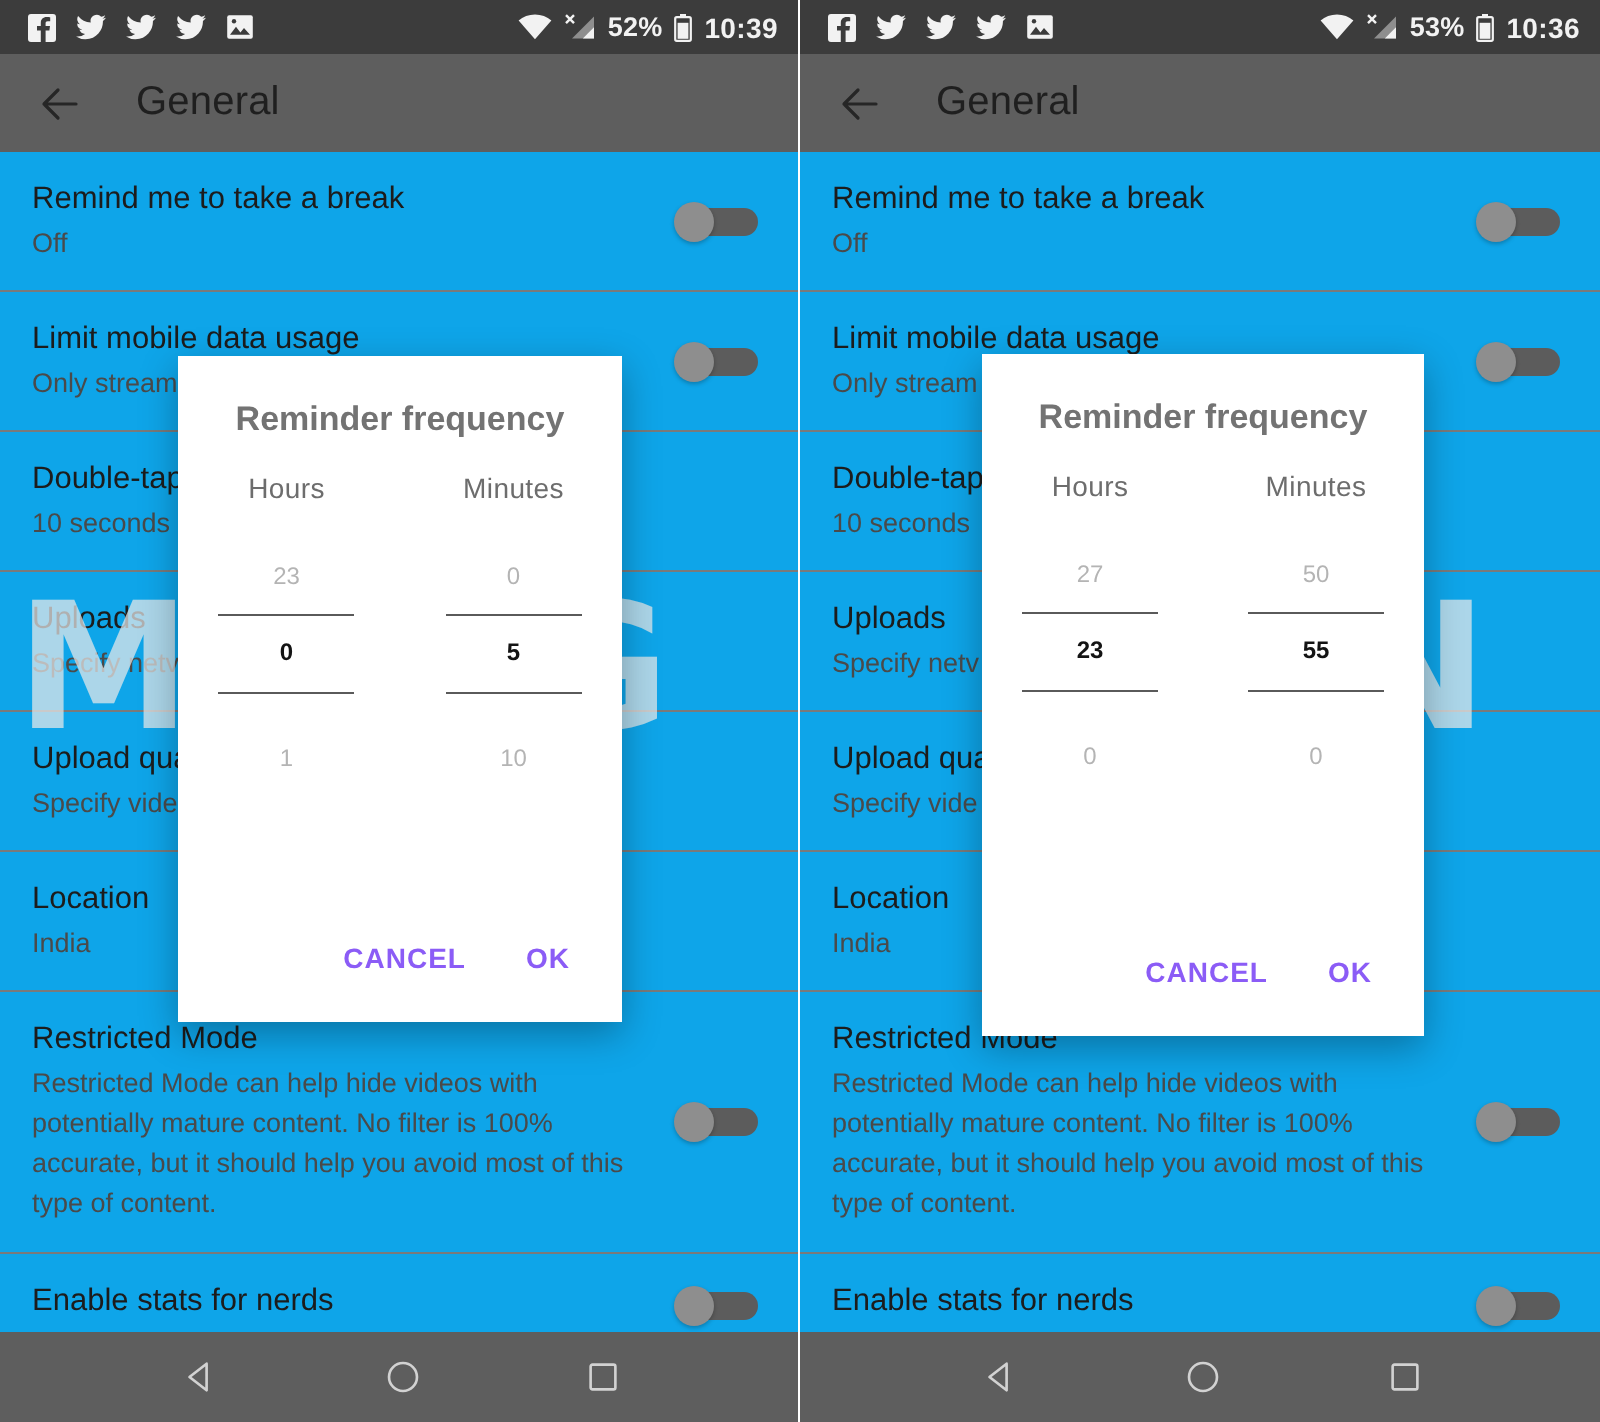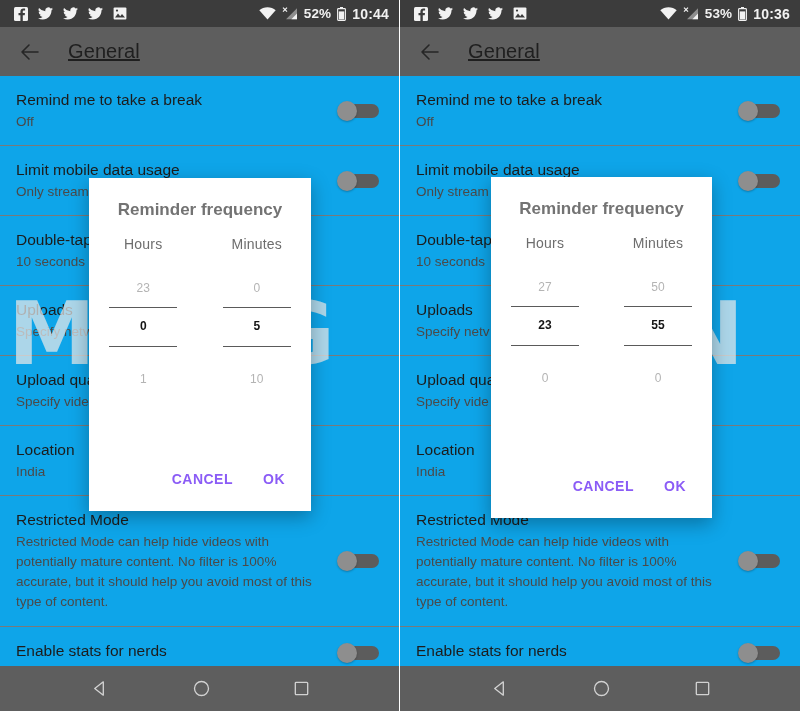--- a/index.html
+++ b/index.html
@@ -38,21 +38,21 @@
 
   
   .toolbar {
     height: 49px;
     background: #5e5e5e;
     display: flex;
     align-items: center;
     padding-left: 18px;
     gap: 26px;
   }
-  .toolbar-title { font-size: 20px; color: #1f1f1f; letter-spacing: .1px; text-decoration: underline; }
+  .toolbar-title { font-size: 20px; color: #1f1f1f; letter-spacing: .1px; }
   .back-arrow { width: 24px; height: 24px; display:block; }
 
   
   .list { position: relative; background:#0ea5e9; }
   .row {
     padding: 14px 72px 14px 16px;
     border-bottom: 1px solid #7a7a7a;
     position: relative;
     min-height: 52px;
   }
@@ -187,21 +187,21 @@
             <path d="M15 1.2v11H4z" fill="#8e8e8e"></path>
             <path d="M15 6.6v5.6h-5.6z" fill="#f2f2f2"></path>
             <path d="M1 .6l4 4M5 .6l-4 4" stroke="#f2f2f2" stroke-width="1.2" fill="none"></path>
           </svg>
         <span class="sb-pct">52%</span>
         <svg class="sb-ico" width="9" height="14" viewBox="0 0 9 14">
             <rect x="3" y="0" width="3" height="1.6" fill="#f2f2f2"></rect>
             <rect x="0.6" y="1.6" width="7.8" height="11.8" rx="0.8" fill="none" stroke="#f2f2f2" stroke-width="1.1"></rect>
             <rect x="1.8" y="4.4" width="5.4" height="8" fill="#f2f2f2"></rect>
           </svg>
-        <span class="sb-time">10:44</span>
+        <span class="sb-time">10:39</span>
       </div>
     </div>
 
     <div class="toolbar">
       <svg class="back-arrow" viewBox="0 0 24 24">
           <path d="M20 12H4M4 12l7-7M4 12l7 7" stroke="#262626" stroke-width="1.6" fill="none" stroke-linecap="round" stroke-linejoin="round"></path>
         </svg>
       <div class="toolbar-title">General</div>
     </div>
 

